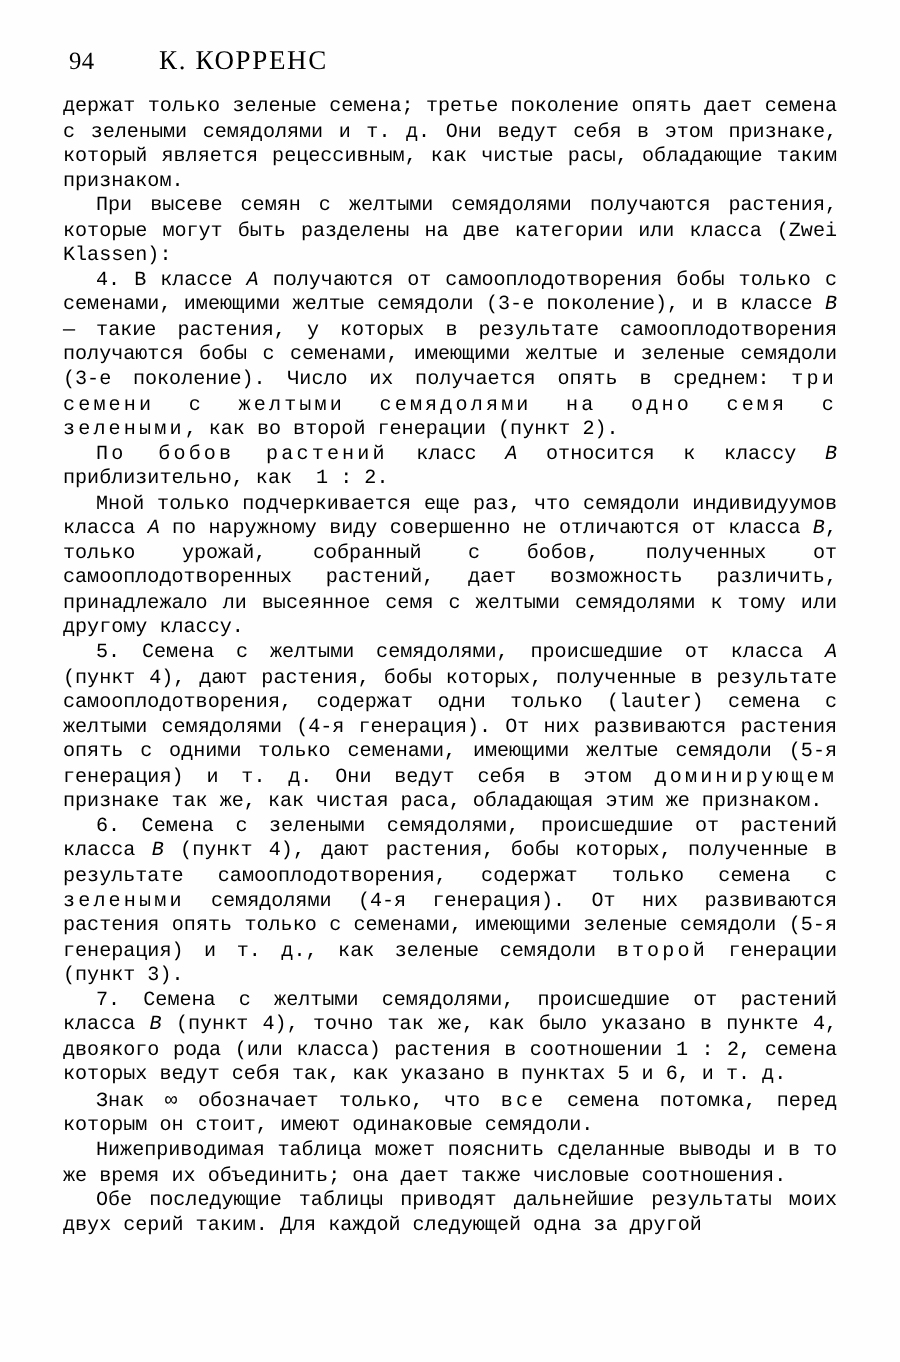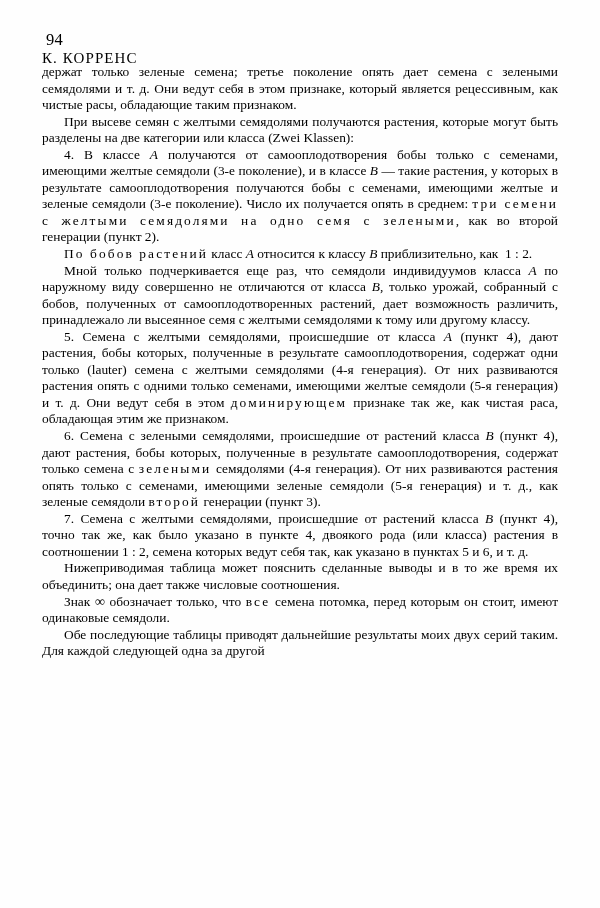--- a/index.html
+++ b/index.html
@@ -20,45 +20,45 @@
     height: 908px;
     box-sizing: border-box;
     padding: 30px 42px 20px 42px;
     background: #fefefe;
   }
   .header {
     display: flex;
     align-items: baseline;
     height: 30px;
     margin-bottom: 4px;
-    flex-direction: column;
   }
   .folio {
     font-size: 16.5px;
     letter-spacing: 0.3px;
     width: 60px;
     padding-left: 4px;
   }
   .running-title {
     flex: 1;
-    text-align: right;
-    font-size: 15px;
+    text-align: left;
+    font-size: 18px;
     letter-spacing: 1.1px;
     padding-right: 55px;
   }
   .body-text {
     font-size: 13.4px;
     line-height: 16.55px;
     text-align: justify;
     text-justify: inter-word;
     hyphens: none;
   }
   p {
     margin: 0;
     text-indent: 22px;
+    font-family: Liberation Mono, monospace;
   }
   p.noindent {
     text-indent: 0;
   }
   .it { font-style: italic; }
   .sp { letter-spacing: 2.1px; }
   .infsym { font-size: 14px; }
 </style>
 </head>
 <body>
@@ -81,20 +81,20 @@
     <p><span class="sp">По бобов растений</span> класс <span class="it">A</span> относится к классу <span class="it">B</span> приблизительно, как&nbsp;&nbsp;1 : 2.</p>
 
     <p>Мной только подчеркивается еще раз, что семядоли индивидуумов класса <span class="it">A</span> по наружному виду совершенно не отличаются от класса <span class="it">B</span>, только урожай, собранный с бобов, полученных от самооплодотворенных растений, дает возможность различить, принадлежало ли высеянное семя с желтыми семядолями к тому или другому классу.</p>
 
     <p>5. Семена с желтыми семядолями, происшедшие от класса <span class="it">A</span> (пункт 4), дают растения, бобы которых, полученные в результате самооплодотворения, содержат одни только (lauter) семена с желтыми семядолями (4-я генерация). От них развиваются растения опять с одними только семенами, имеющими желтые семядоли (5-я генерация) и т. д. Они ведут себя в этом <span class="sp">доминирующем</span> признаке так же, как чистая раса, обладающая этим же признаком.</p>
 
     <p>6. Семена с зелеными семядолями, происшедшие от растений класса <span class="it">B</span> (пункт 4), дают растения, бобы которых, полученные в результате самооплодотворения, содержат только семена с <span class="sp">зелеными</span> семядолями (4-я генерация). От них развиваются растения опять только с семенами, имеющими зеленые семядоли (5-я генерация) и т. д., как зеленые семядоли <span class="sp">второй</span> генерации (пункт 3).</p>
 
     <p>7. Семена с желтыми семядолями, происшедшие от растений класса <span class="it">B</span> (пункт 4), точно так же, как было указано в пункте 4, двоякого рода (или класса) растения в соотношении 1 : 2, семена которых ведут себя так, как указано в пунктах 5 и 6, и т. д.</p>
 
+    <p>Знак <span class="infsym">∞</span> обозначает только, что <span class="sp">все</span> семена потомка, перед которым он стоит, имеют одинаковые семядоли.</p>
+
     <p>Нижеприводимая таблица может пояснить сделанные выводы и в то же время их объединить; она дает также числовые соотношения.</p>
-
-    <p>Знак <span class="infsym">∞</span> обозначает только, что <span class="sp">все</span> семена потомка, перед которым он стоит, имеют одинаковые семядоли.</p>
 
     <p>Обе последующие таблицы приводят дальнейшие результаты моих двух серий таким. Для каждой следующей одна за другой</p>
 
   </div>
 </div>
 
 </body></html>

